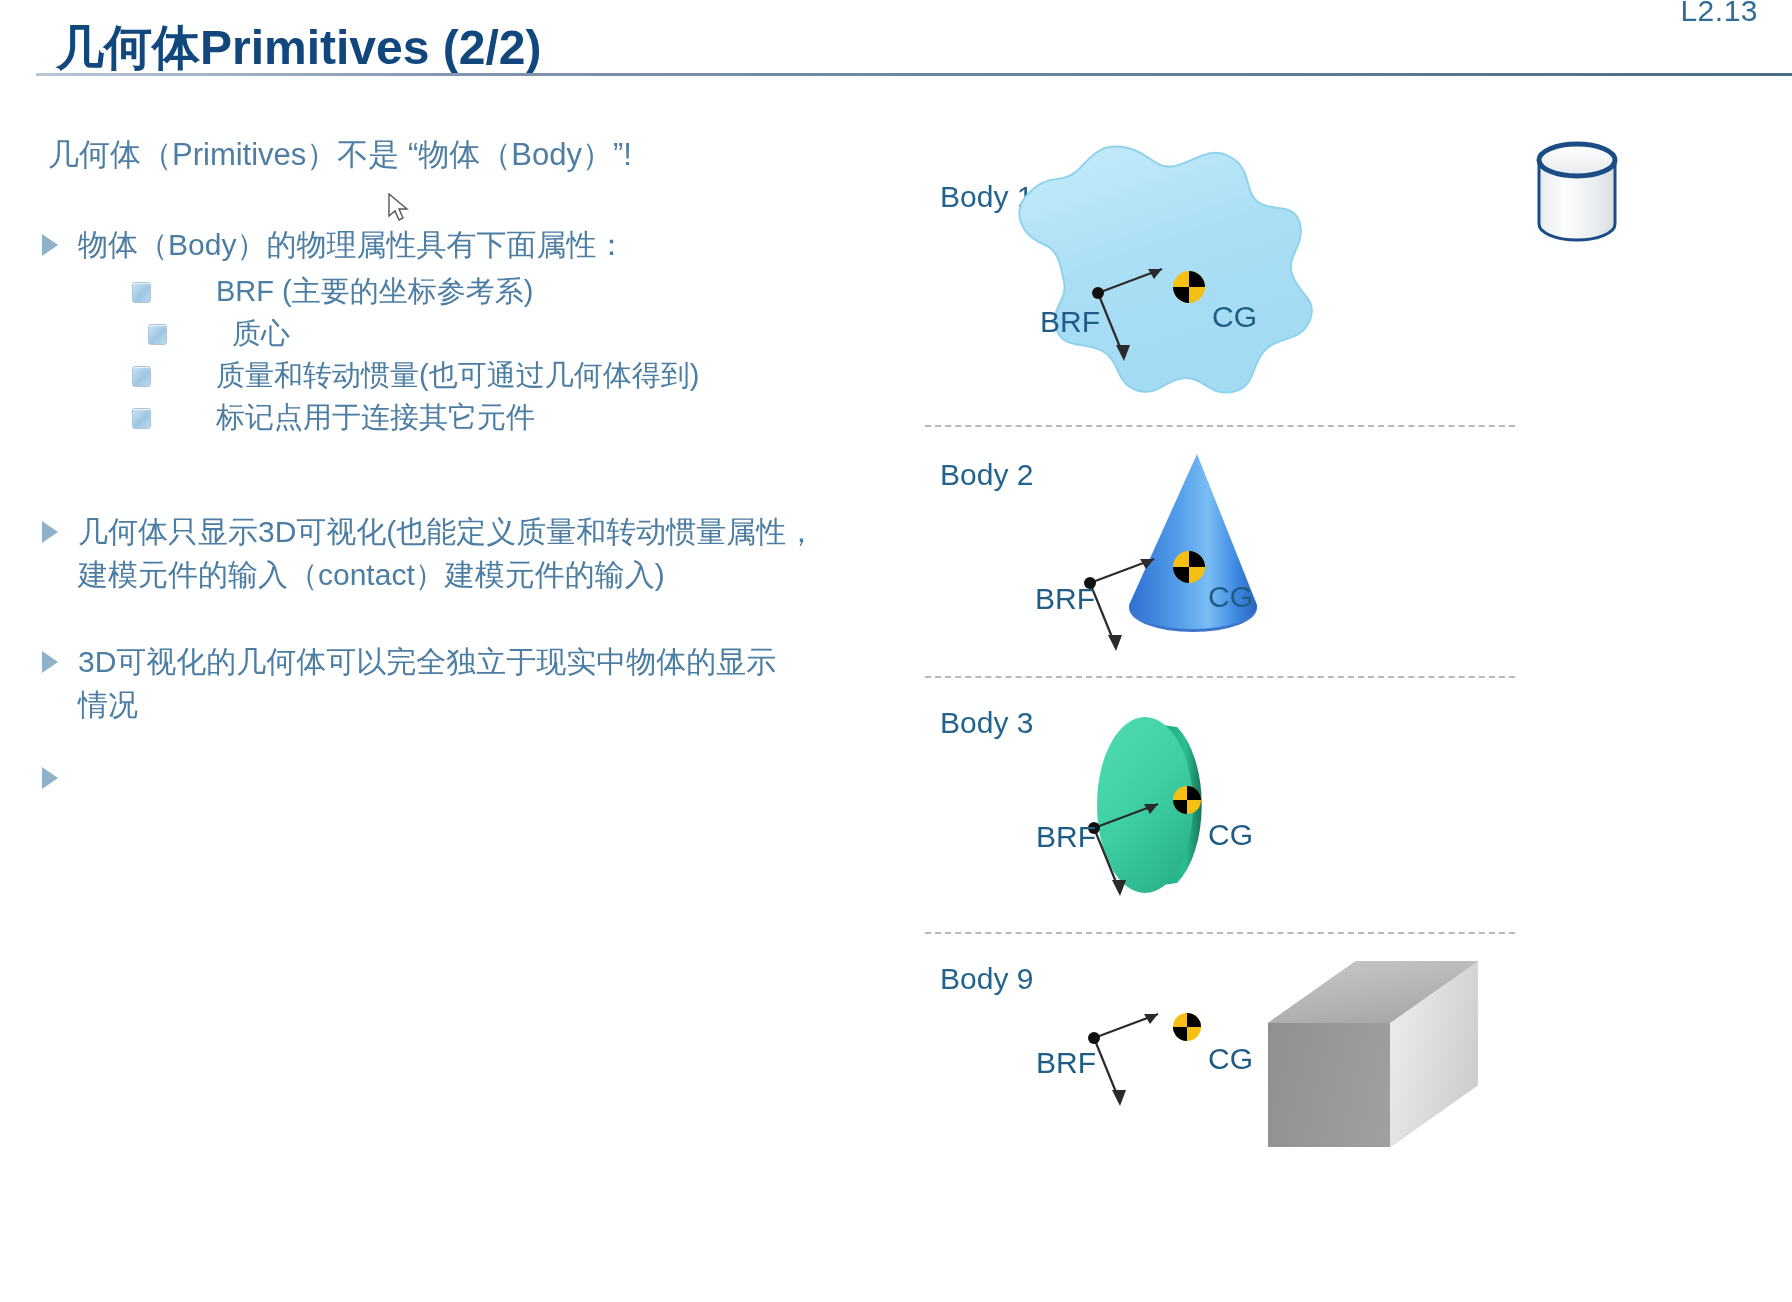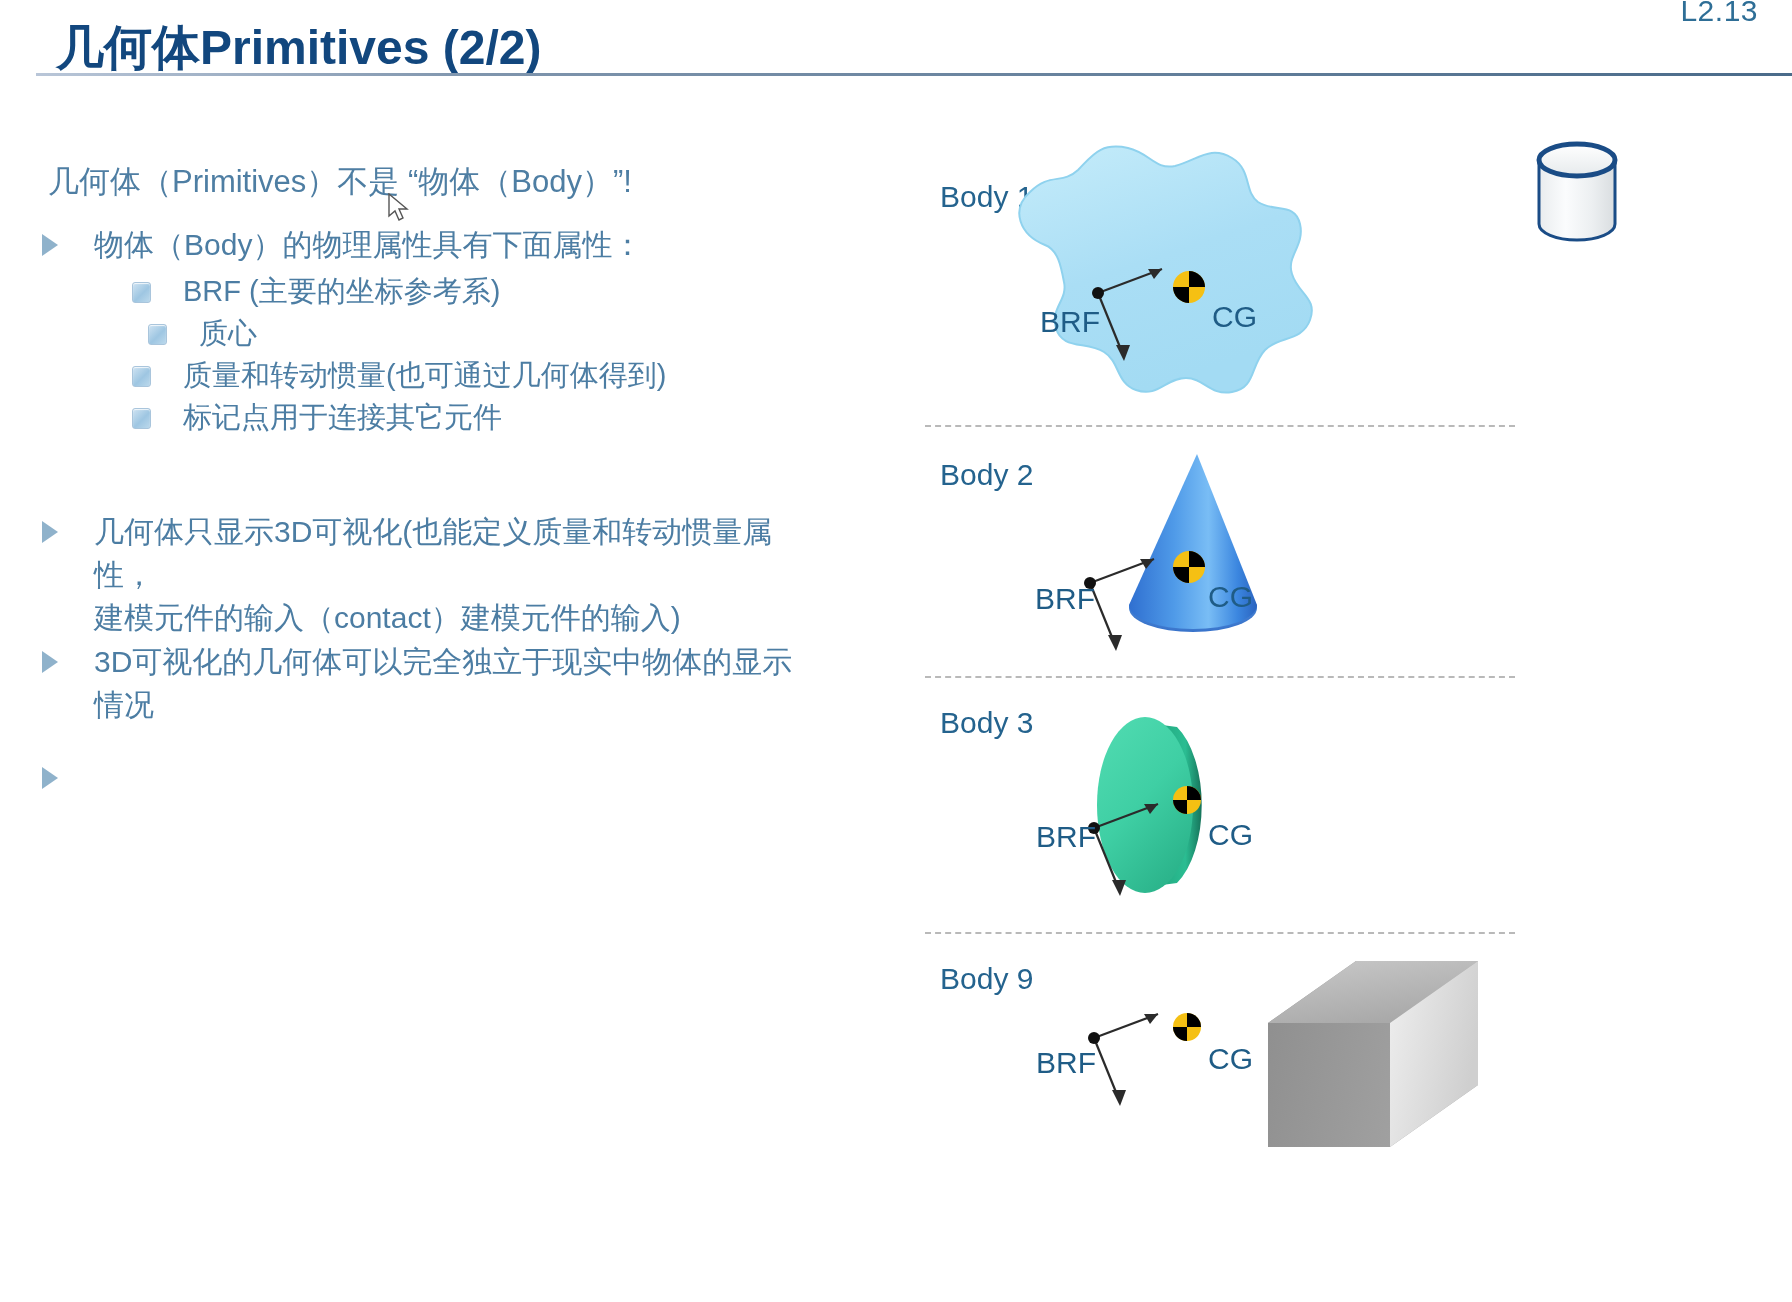--- a/index.html
+++ b/index.html
@@ -51,21 +51,20 @@
     top: 120px;
     width: 900px;
   }
   .lead-line {
     position: absolute;
     left: 48px;
     top: 14px;
     font-size: 31px;
     color: #4e7ea3;
     white-space: nowrap;
-    margin-top: 27px;
   }
 
   .bullet-row {
     position: absolute;
     display: flex;
     align-items: flex-start;
   }
   .tri-marker {
     width: 0;
     height: 0;
@@ -73,27 +72,28 @@
     border-bottom: 11px solid transparent;
     border-left: 16px solid #8fb2cb;
     margin-top: 11px;
     margin-right: 0;
     flex: none;
   }
   .bullet-text {
     font-size: 30px;
     line-height: 43px;
     color: #4c7da3;
-    margin-left: 36px;
+    margin-left: 20px;
   }
 
   .sub-row {
     position: absolute;
     display: flex;
     align-items: flex-start;
+    gap: 33px;
   }
   .sq-marker {
     width: 17px;
     height: 19px;
     flex: none;
     margin-top: 12px;
     border-radius: 3px;
     background: linear-gradient(135deg, #cfe3f2 0%, #9ec6e2 55%, #bcd9ec 100%);
     border: 1px solid #a9c5dc;
     box-shadow: inset 0 1px 1px rgba(255,255,255,0.8);

